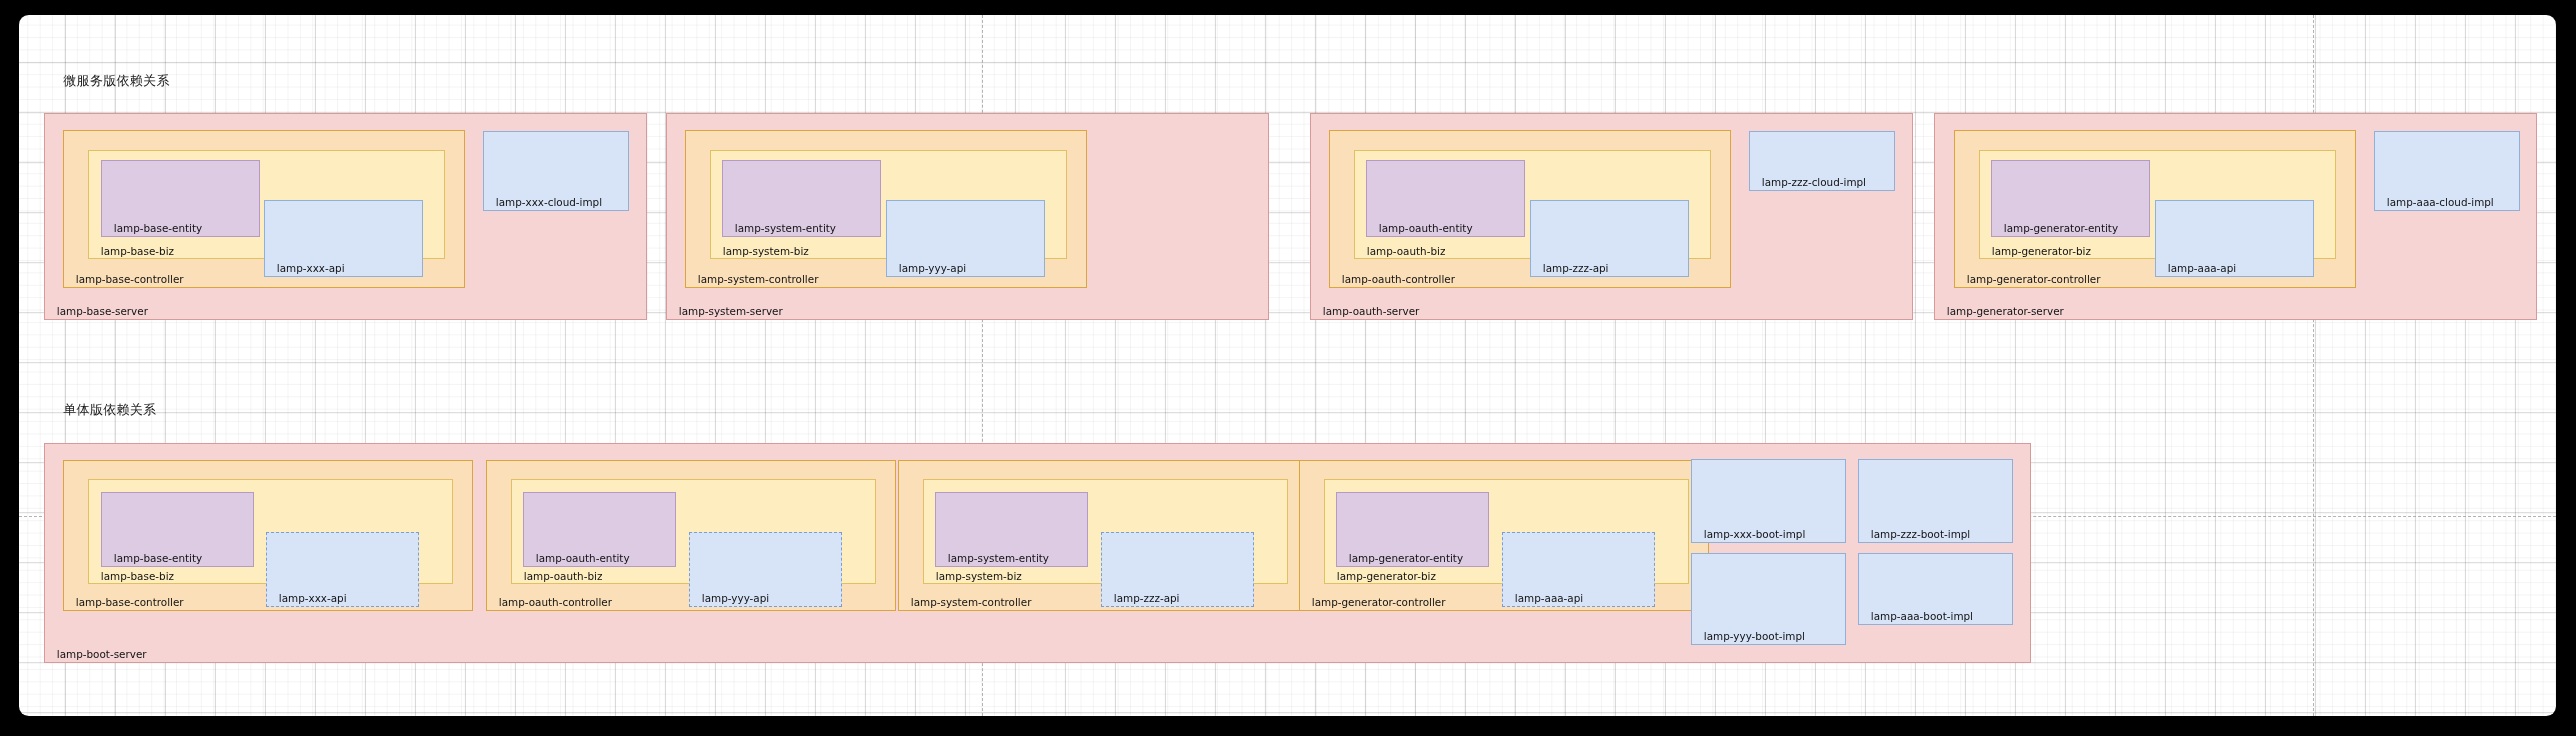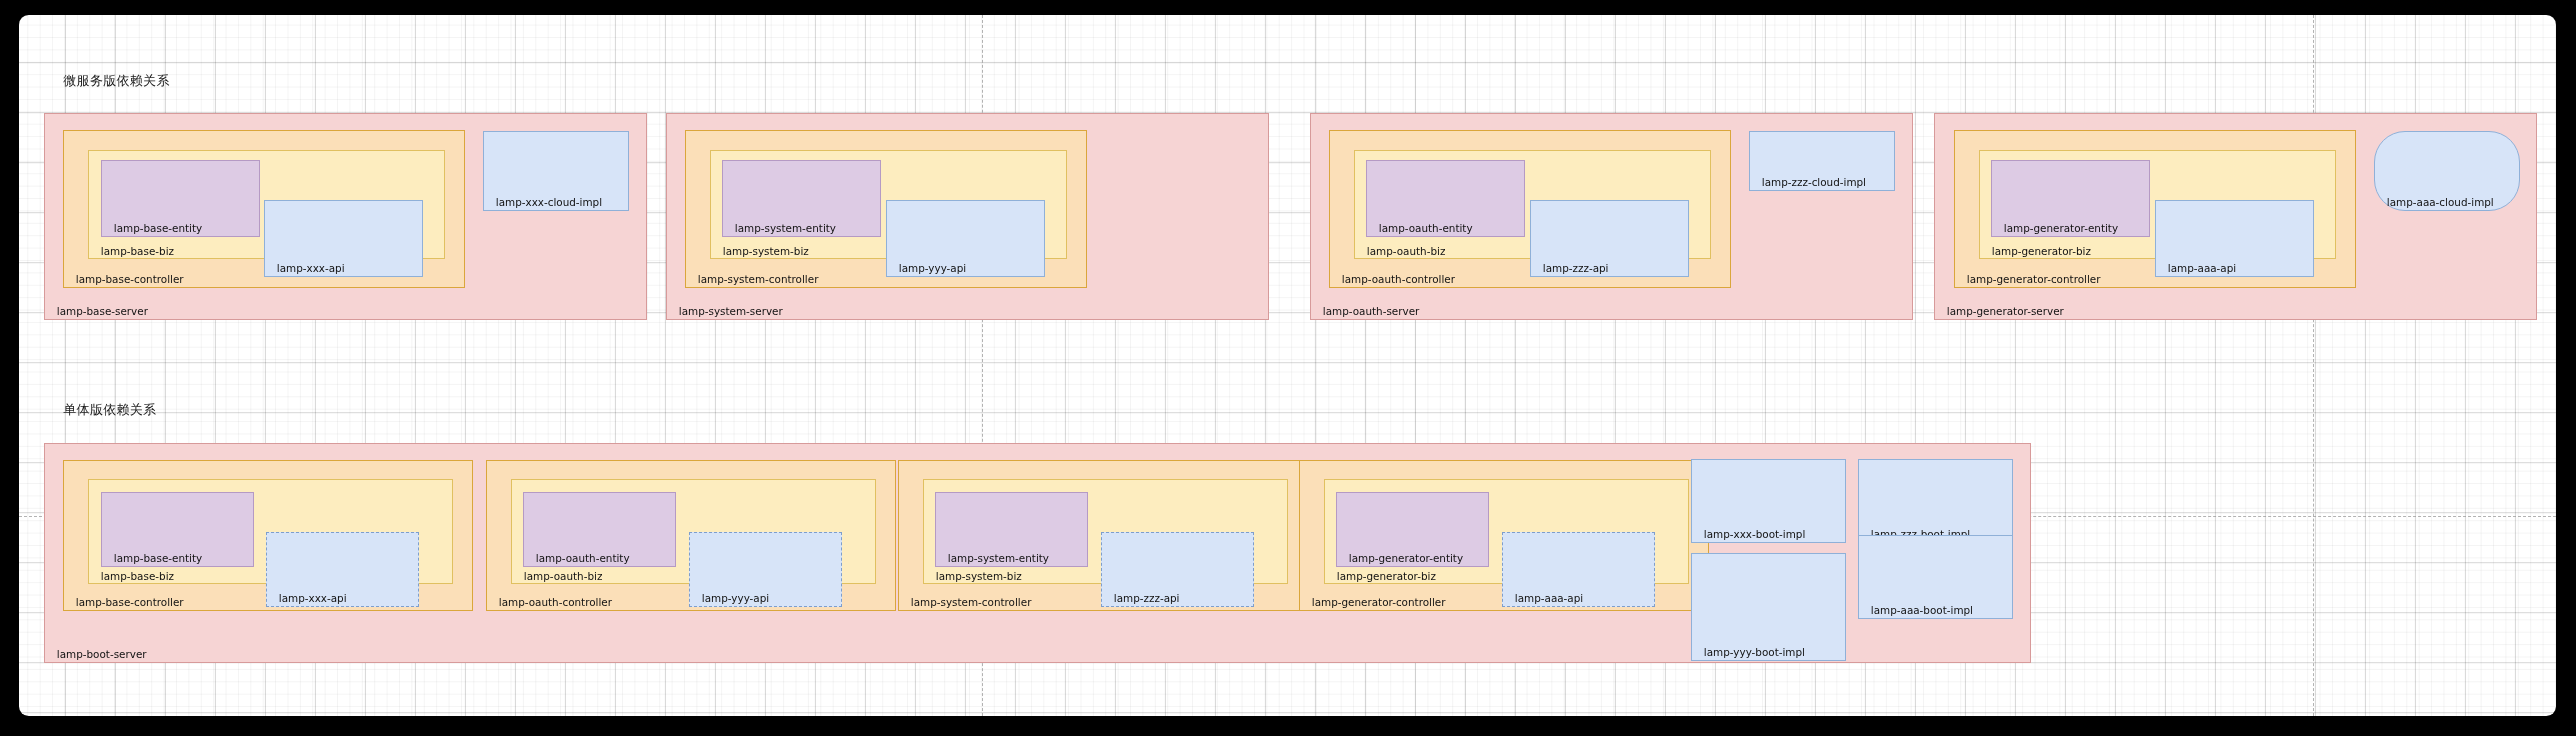--- a/index.html
+++ b/index.html
@@ -140,21 +140,21 @@
   </div>
   <div class="biz" style="left:1960px;top:135px;width:357px;height:109px;">
     <div class="lbl inner">lamp-generator-biz</div>
   </div>
   <div class="entity" style="left:1972px;top:145px;width:159px;height:77px;">
     <div class="lbl">lamp-generator-entity</div>
   </div>
   <div class="api" style="left:2136px;top:145px;width:159px;height:77px;">
     <div class="lbl">lamp-aaa-api</div>
   </div>
-  <div class="cloud" style="left:2355px;top:116px;width:146px;height:80px;border-radius:31px;">
+  <div class="cloud" style="left:2355px;top:116px;width:146px;height:80px;">
     <div class="lbl">lamp-aaa-cloud-impl</div>
   </div>
 
   <div class="section-title" style="left:44px;top:386px;">单体版依赖关系</div>
 
   <div class="server" style="left:25px;top:428px;width:1987px;height:220px;">
     <div class="lbl">lamp-boot-server</div>
   </div>
 
   <div class="controller" style="left:44px;top:445px;width:410px;height:151px;">
@@ -208,21 +208,21 @@
   <div class="api dashed" style="left:1483px;top:477px;width:153px;height:75px;">
     <div class="lbl">lamp-aaa-api</div>
   </div>
 
   <div class="bootimpl" style="left:1672px;top:444px;width:155px;height:84px;">
     <div class="lbl">lamp-xxx-boot-impl</div>
   </div>
   <div class="bootimpl" style="left:1839px;top:444px;width:155px;height:84px;">
     <div class="lbl">lamp-zzz-boot-impl</div>
   </div>
-  <div class="bootimpl" style="left:1672px;top:538px;width:155px;height:108px;">
+  <div class="bootimpl" style="left:1672px;top:538px;width:155px;height:92px;">
     <div class="lbl">lamp-yyy-boot-impl</div>
   </div>
-  <div class="bootimpl" style="left:1839px;top:520px;width:155px;height:84px;">
+  <div class="bootimpl" style="left:1839px;top:538px;width:155px;height:72px;">
     <div class="lbl">lamp-aaa-boot-impl</div>
   </div>
 
 </div>
 
 
 </body></html>

